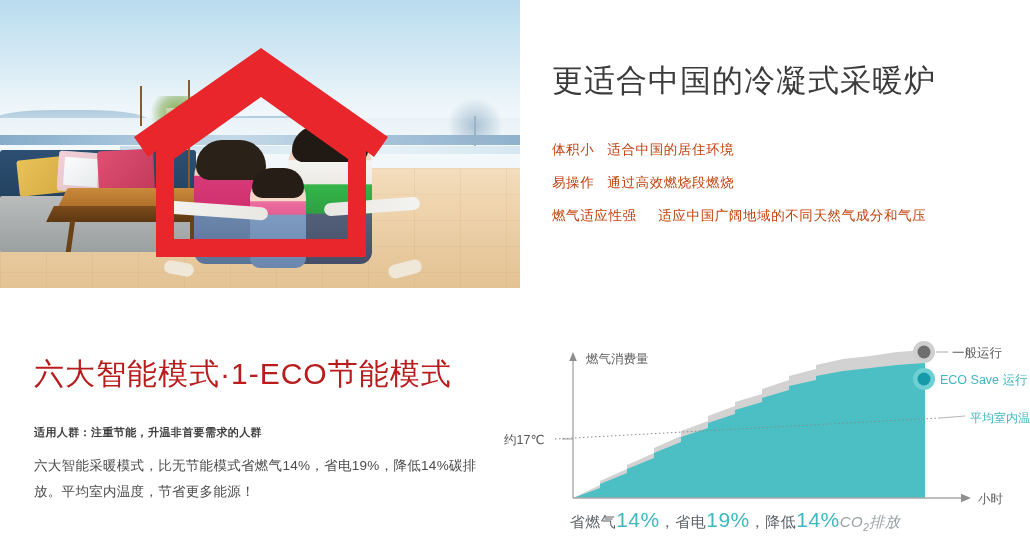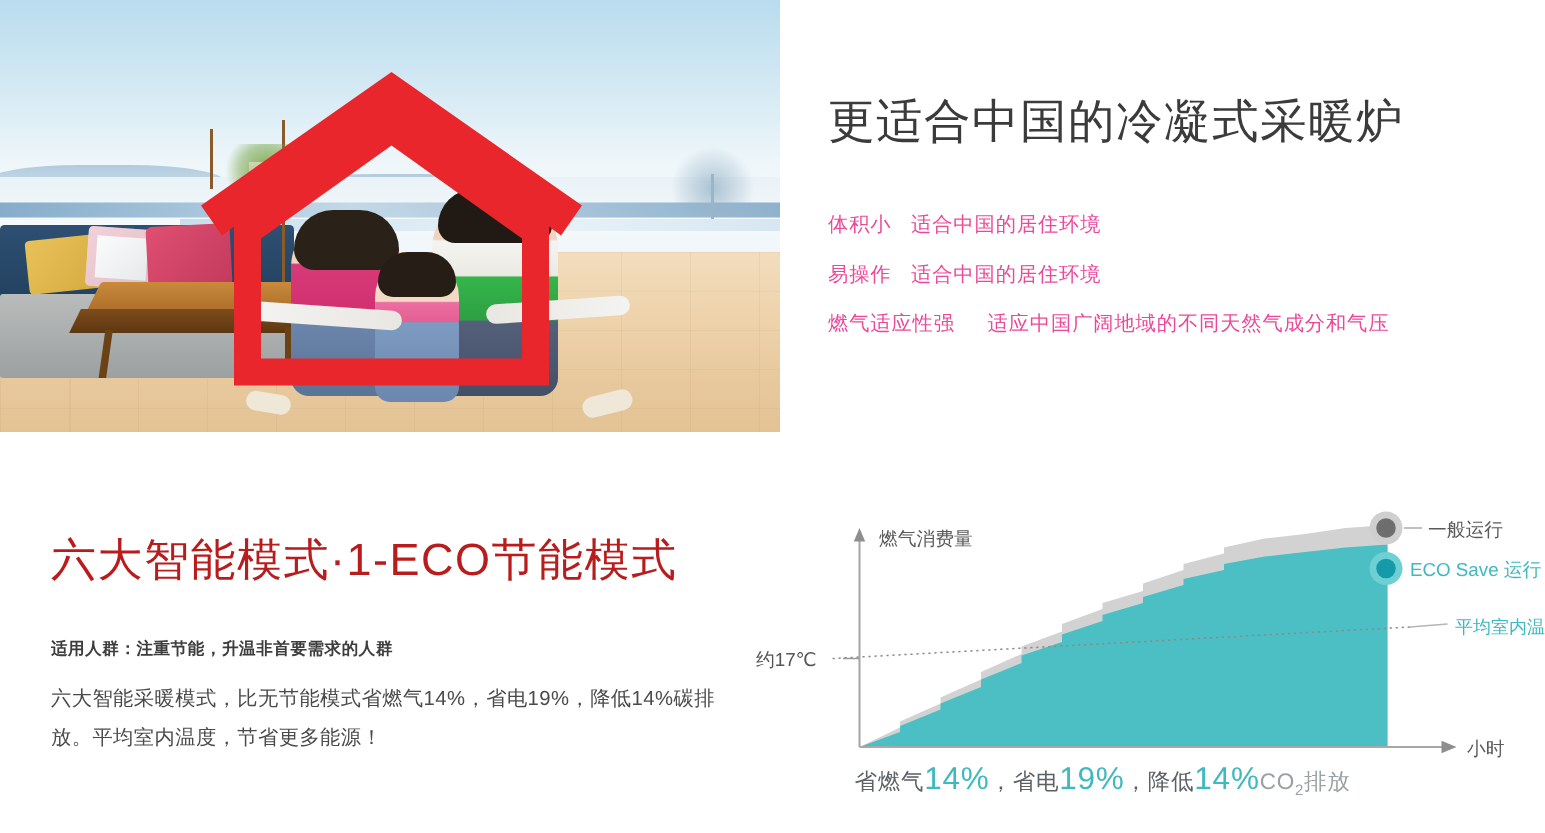--- a/index.html
+++ b/index.html
@@ -145,21 +145,21 @@
   
   .house-frame{position:absolute;left:130px;top:45px;width:262px;height:215px;}
   .house-frame svg{display:block;}
   
   .right-col{position:absolute;left:552px;top:62px;width:470px;}
   .hero-title{
     font-size:31px;color:#3b3b3b;letter-spacing:1px;font-weight:400;line-height:1.2;
   }
   .hero-bullets{margin-top:34px;}
   .bullet{
-    font-size:13.5px;color:#ec4899;line-height:2.45;letter-spacing:.6px;white-space:pre;
+    font-size:13.5px;color:#c2410c;line-height:2.45;letter-spacing:.6px;white-space:pre;
   }
 
   
   .bottom-left{position:absolute;left:34px;top:355px;width:470px;}
   .sec-title{
     font-size:30px;color:#b91c1c;font-weight:400;letter-spacing:1px;line-height:1.25;
   }
   .sec-sub{
     margin-top:32px;font-size:11px;font-weight:bold;color:#3d3d3d;letter-spacing:.4px;
   }
@@ -167,21 +167,21 @@
     margin-top:13px;font-size:13.5px;color:#4a4a4a;line-height:1.95;letter-spacing:.3px;
   }
 
   .chart-wrap{position:absolute;left:500px;top:336px;width:530px;height:215px;}
   .chart-wrap svg{display:block;}
   .cap{
     position:absolute;left:500px;top:508px;width:470px;text-align:center;
     font-size:15px;color:#5c6166;letter-spacing:.5px;white-space:nowrap;
   }
   .cap b{color:#3fb8bf;font-weight:400;font-size:21px;text-align:center;}
-  .cap .co2{color:#9aa0a4;font-size:15px;}
+  .cap .co2{color:#9aa0a4;font-size:15px;font-style:italic;}
   .cap .co2 sub{font-size:10px;}
 </style>
 </head>
 <body>
 
 <div class="page">
 
   <div class="hero-photo">
     <div class="sky"></div>
     <div class="treeline" style="left:-10px;width:160px;"></div>
@@ -227,21 +227,21 @@
         <path d="M131 3 L258 92 L244 112 L236 106 L236 212 L26 212 L26 106 L18 112 L4 92 Z
                  M44 114 L44 194 L218 194 L218 114 L131 52 Z" fill="#E8262C" fill-rule="evenodd"></path>
       </svg>
     </div>
   </div>
 
   <div class="right-col">
     <div class="hero-title">更适合中国的冷凝式采暖炉</div>
     <div class="hero-bullets">
       <div class="bullet">体积小   适合中国的居住环境</div>
-      <div class="bullet">易操作   适合中国的居住环境</div>
+      <div class="bullet">易操作   通过高效燃烧段燃烧</div>
       <div class="bullet">燃气适应性强     适应中国广阔地域的不同天然气成分和气压</div>
     </div>
   </div>
 
   <div class="bottom-left">
     <div class="sec-title">六大智能模式·1-ECO节能模式</div>
     <div class="sec-sub">适用人群：注重节能，升温非首要需求的人群</div>
     <div class="sec-body">
       <div>六大智能采暖模式，比无节能模式省燃气14%，省电19%，降低14%碳排</div>
       <div>放。平均室内温度，节省更多能源！</div>

